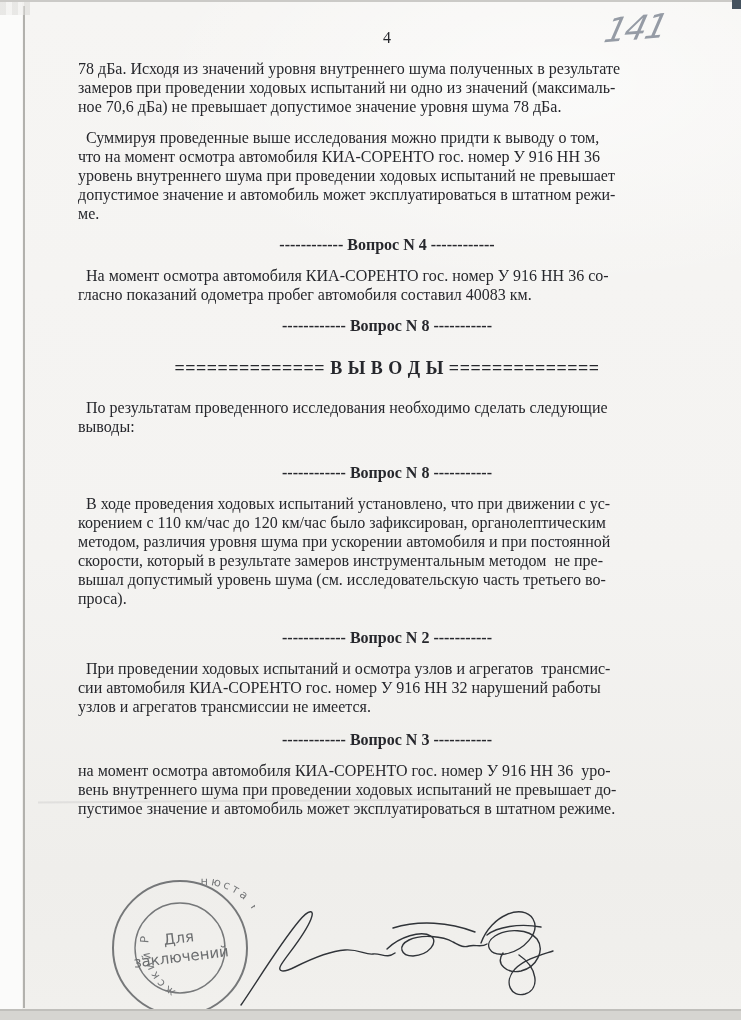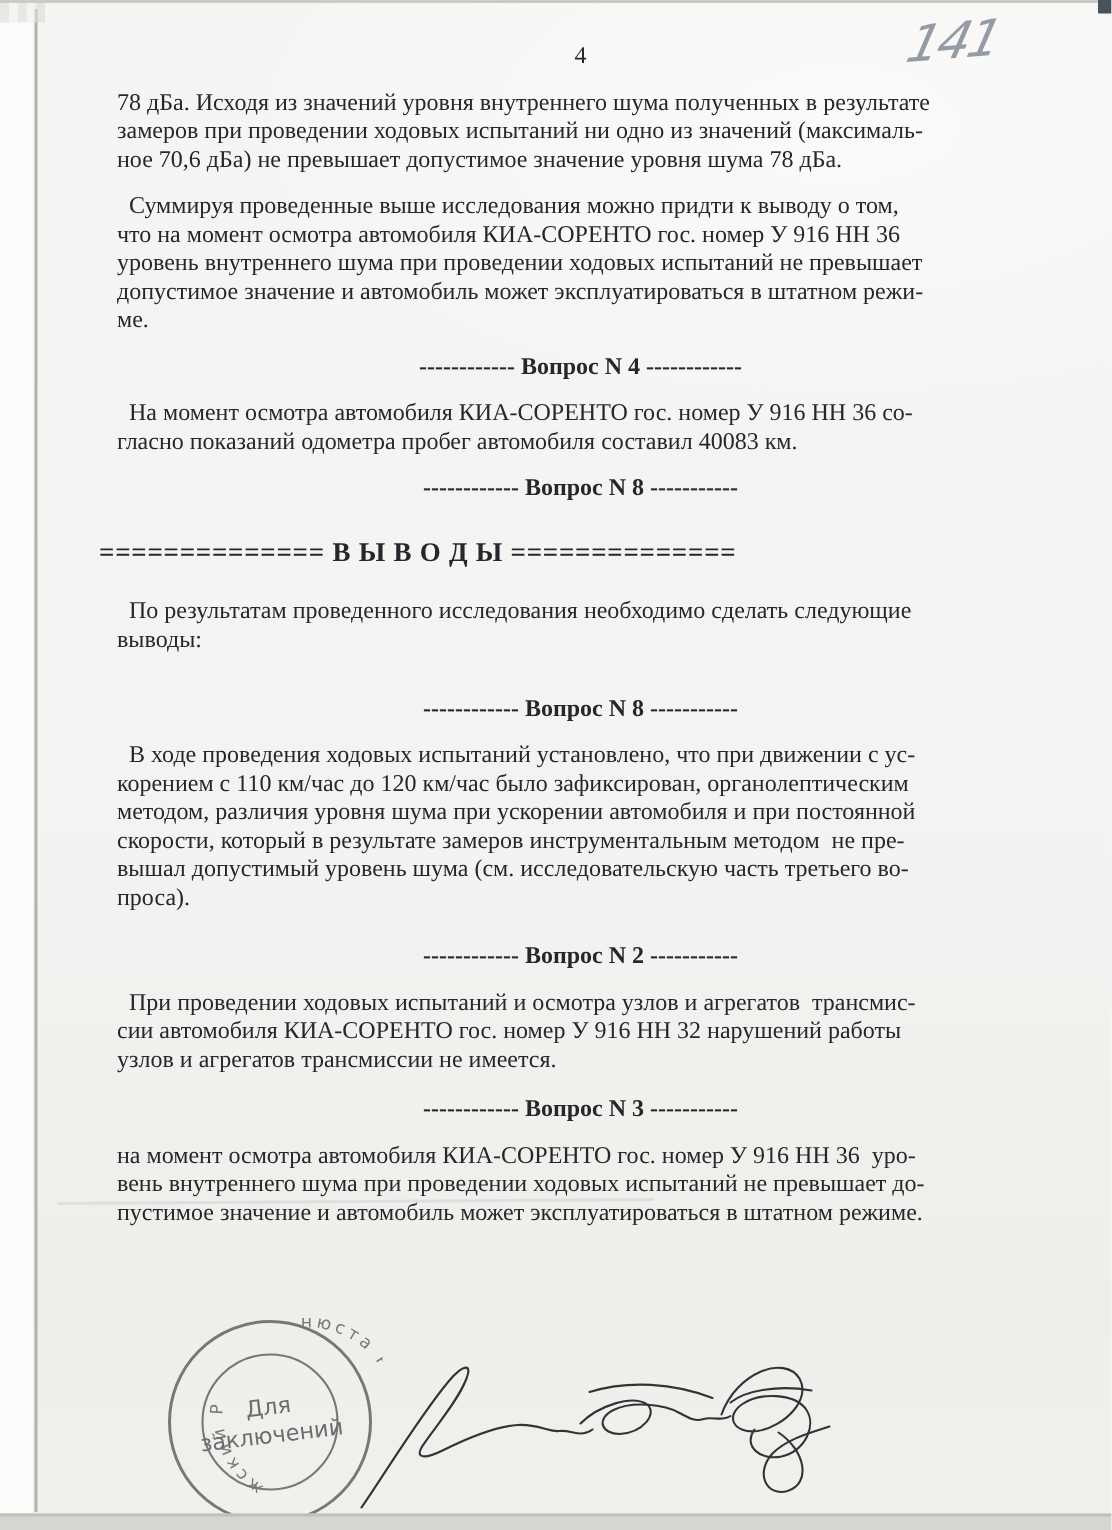--- a/index.html
+++ b/index.html
@@ -40,21 +40,21 @@
     font-size:34px;color:#959ba5;
     transform:skewX(-18deg) rotate(-5deg);
     letter-spacing:-2px;
   }
   .para{white-space:pre-wrap;margin:12px;}
   .qh{text-align:center;font-weight:bold;margin:7px 0 3px 0;white-space:pre;}
   .mt-lg{margin-top:27px;}
   .mt-md{margin-top:20px;}
   .mt-sm{margin-top:14px;}
   .concl{
-    text-align:left;font-weight:bold;font-size:18px;letter-spacing:.5px;
+    text-align:center;font-weight:bold;font-size:18px;letter-spacing:.5px;
     margin:24px 0 20px 0;white-space:pre;
   }
   .stamp{position:absolute;left:105px;top:873px;mix-blend-mode:multiply;opacity:.88;}
   .signatures{position:absolute;left:235px;top:893px;mix-blend-mode:multiply;}
 </style>
 </head>
 <body>
 
 <div class="paper"></div>
 <div class="left-strip"></div>

